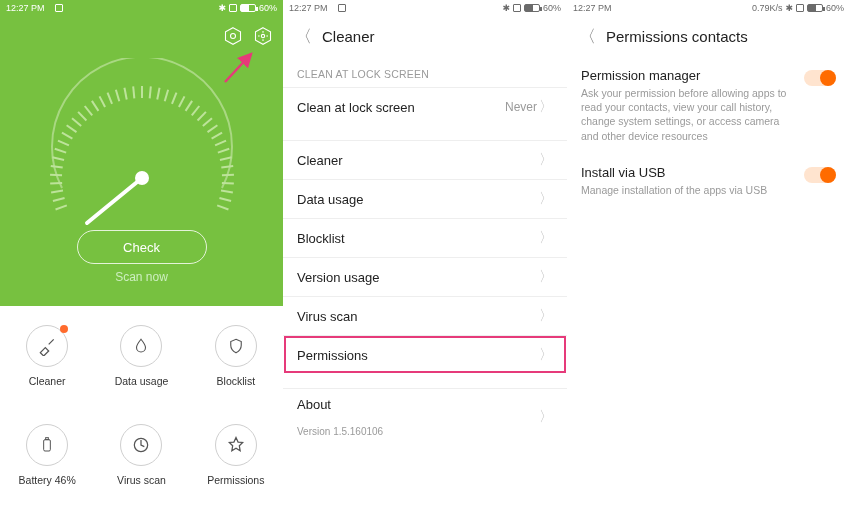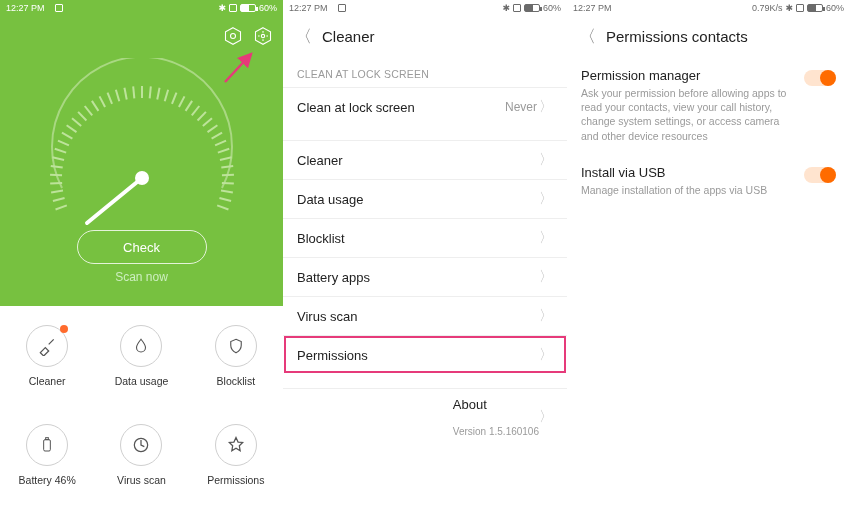--- a/index.html
+++ b/index.html
@@ -71,21 +71,21 @@
     height: 39px; display: flex; align-items: center; padding: 0 14px;
     font-size: 13px; color: #222; justify-content: space-between;
     border-top: 1px solid #eee;
   }
   .row:first-of-type { border-top: none; }
   .row .chev { color: #c4c4c4; font-size: 14px; }
   .row .val  { color: #9a9a9a; font-size: 12px; margin-left: auto; margin-right: 2px; }
 
   .row.highlight { outline: 2px solid #e63a7a; outline-offset: -3px; }
 
-  .row.about { height: 56px; flex-direction: row; align-items: center; justify-content: flex-end; }
+  .row.about { height: 56px; flex-direction: row; align-items: center; }
   .about-inner { display:flex; flex-direction:column; }
   .about-sub { font-size: 10px; color: #9a9a9a; margin-top: 14px; }
 
   
   .p3-item { padding: 12px 14px 10px; display: flex; align-items: flex-start; justify-content: space-between; gap:10px;}
   .p3-item .txt .ttl { font-size: 13px; color: #222; }
   .p3-item .txt .sub { font-size: 10.5px; color: #9a9a9a; margin-top: 3px; line-height: 1.35; max-width: 210px;}
   .toggle {
     width: 32px; height: 16px; border-radius: 8px; background: #ffe4cf;
     position: relative; flex: none; margin-top: 2px;
@@ -288,21 +288,21 @@
       </div>
       <div class="row">
         <span>Data usage</span>
         <span class="chev">〉</span>
       </div>
       <div class="row">
         <span>Blocklist</span>
         <span class="chev">〉</span>
       </div>
       <div class="row">
-        <span>Battery apps</span>
+        <span>Version usage</span>
         <span class="chev">〉</span>
       </div>
       <div class="row">
         <span>Virus scan</span>
         <span class="chev">〉</span>
       </div>
       <div class="row highlight">
         <span>Permissions</span>
         <span class="chev">〉</span>
       </div>

